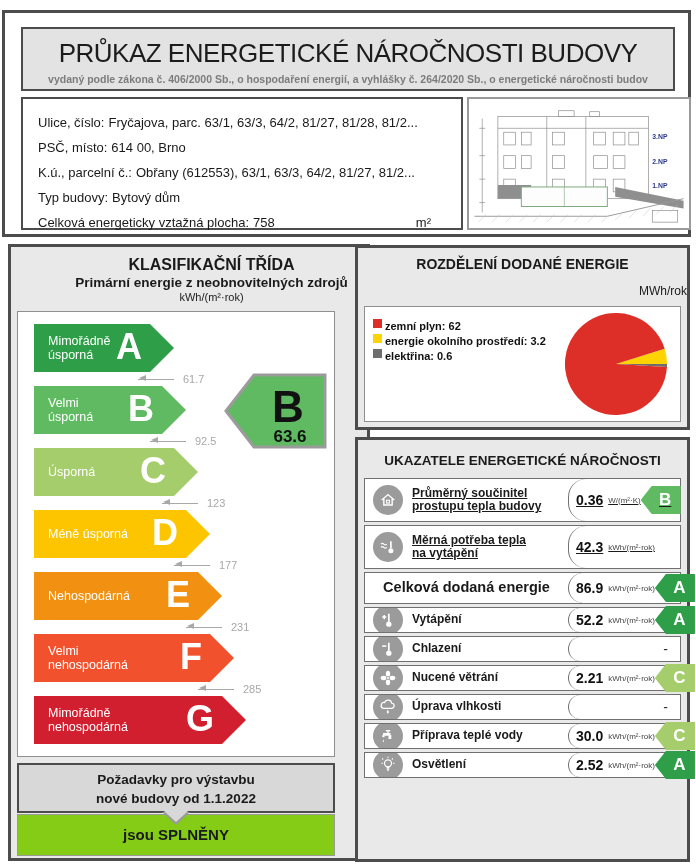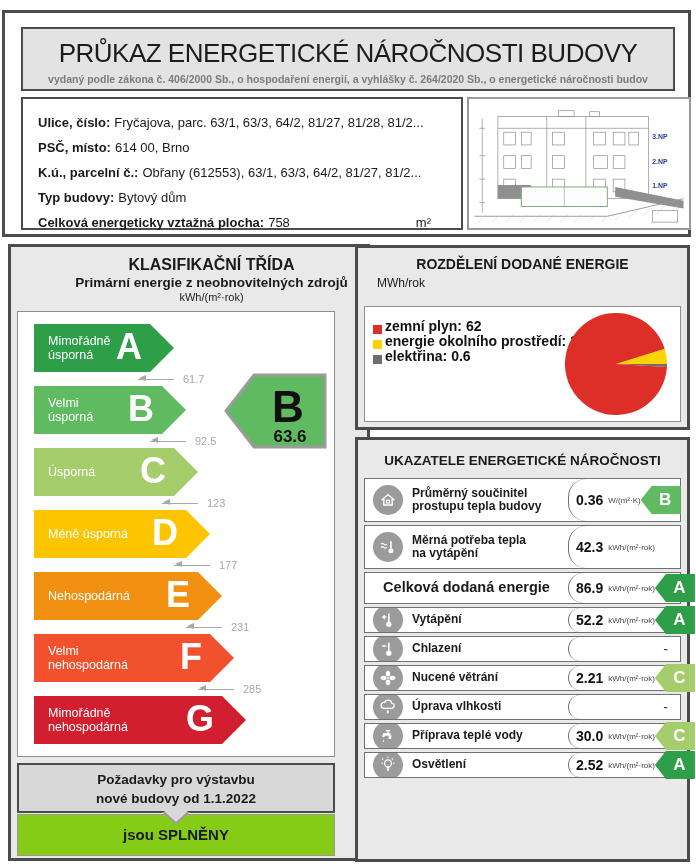--- a/index.html
+++ b/index.html
@@ -8,21 +8,21 @@
   .page { position:relative; width:696px; height:868px; background:#fff; overflow:hidden; }
 
   
   .top-section { position:absolute; left:2px; top:10px; width:689px; height:227px; border:3px solid #4c4c4c; background:#fff; }
   .header-box { position:absolute; left:16px; top:14px; width:654px; height:64px; background:#e3e3e3; border:2px solid #4c4c4c; text-align:center; }
   .main-title { margin-top:9px; font-size:26px; font-weight:normal; letter-spacing:-0.5px; color:#1c1c1c; }
   .main-subtitle { margin-top:4px; font-size:10.5px; font-weight:bold; color:#7c7c7c; }
 
   .address-box { position:absolute; left:16px; top:84px; width:442px; height:133px; border:2px solid #4c4c4c; background:#fff; padding:11px 0 0 15px; }
   .info-row { position:relative; font-size:13px; line-height:25px; white-space:nowrap; }
-  .info-row .lbl { font-weight:bold; }
+  .info-row .lbl { font-weight:normal; }
   .info-row .val { margin-left:4px; }
   .info-row .info-unit { position:absolute; right:30px; top:0; }
 
   .drawing-box { position:absolute; left:462px; top:84px; width:224px; height:133px; border:2px solid #9a9a9a; background:#fff; }
   .drawing-box svg { width:100%; height:100%; }
 
   
   .left-panel { position:absolute; left:8px; top:244px; width:362px; height:617px; border:3px solid #4c4c4c; background:#e9e9e9;padding-left:45px; }
   .cls-title { margin-top:9px; text-align:center; font-size:16px; font-weight:bold; }
   .cls-sub { text-align:center; font-size:13.5px; font-weight:bold; margin-top:1px; }
@@ -50,33 +50,33 @@
   .req-gray::after { content:''; position:absolute; left:50%; transform:translateX(-50%); bottom:-11px;
     border:12px solid transparent; border-top:11px solid #d8d8d8; border-bottom:0; }
   .req-gray::before { content:''; position:absolute; left:50%; transform:translateX(-50%); bottom:-14px;
     border:14px solid transparent; border-top:13px solid #9a9a9a; border-bottom:0; }
   .req-white { height:42px; background:#84cc16; border:1.5px solid #9a9a9a; margin-top:1px; text-align:center;
     line-height:40px; font-size:15px; font-weight:bold; }
 
   
   .rt-panel { position:absolute; left:355px; top:245px; width:335px; height:185px; border:3px solid #4c4c4c; background:#e9e9e9; }
   .rt-title { margin-top:8px; text-align:center; font-size:14px; font-weight:bold; }
-  .rt-unit { text-align:left; font-size:12px; margin-top:4px;padding-left:19px; }
+  .rt-unit { text-align:right; font-size:12px; margin-top:12px;padding-left:19px; }
   .pie-box { position:absolute; left:6px; top:58px; width:317px; height:116px; background:#fff; border:1px solid #8f8f8f; }
   .legend { list-style:none; padding:12px 0 0 8px; }
-  .legend li { display:flex; align-items:flex-end; font-size:14px; font-weight:bold; line-height:15px; color:#111; }
+  .legend li { display:flex; align-items:flex-start; font-size:11px; font-weight:bold; line-height:15px; color:#111; }
   .legend .sq { width:9px; height:9px; margin-right:3px; flex:none; }
   .pie-svg { position:absolute; right:10px; top:3px; width:108px; height:108px; }
 
   
   .rb-panel { position:absolute; left:355px; top:437px; width:335px; height:425px; border:3px solid #4c4c4c; background:#e9e9e9; }
   .rb-title { margin-top:13px; text-align:center; font-size:13.5px; font-weight:bold; }
   .irows { position:absolute; left:6px; top:38px; width:317px; display:flex; flex-direction:column; gap:3px; }
   .irow { display:flex; background:#fff; border:1.5px solid #707070; height:26px; }
-  .irow.tall { height:44px; }
+  .irow.tall { height:44px;text-decoration:underline; }
   .irow.total { height:32px; }
   .cell-l { flex:1; display:flex; align-items:center; gap:9px; padding-left:8px; overflow:hidden; }
   .total .cell-l { justify-content:center; padding-left:0;text-align:center; }
   .ilabel { font-size:12px; font-weight:bold; line-height:13.5px; white-space:pre-line; }
   .total .ilabel { font-size:14.5px; }
   .icirc { width:30px; height:30px; border-radius:50%; background:#9b9b9b; display:flex; align-items:center; justify-content:center; flex:none; }
   .cell-r { width:112px; border-left:1.5px solid #707070; display:flex; align-items:center; padding-left:7px; position:relative;border-radius:18px; }
   .ival { font-size:14px; font-weight:bold; color:#111; }
   .iunit { font-size:8px; color:#444; margin-left:5px; white-space:nowrap; }
   .badge { width:40px; height:28px; margin-left:auto; color:#fff; font-size:17px; font-weight:bold;

